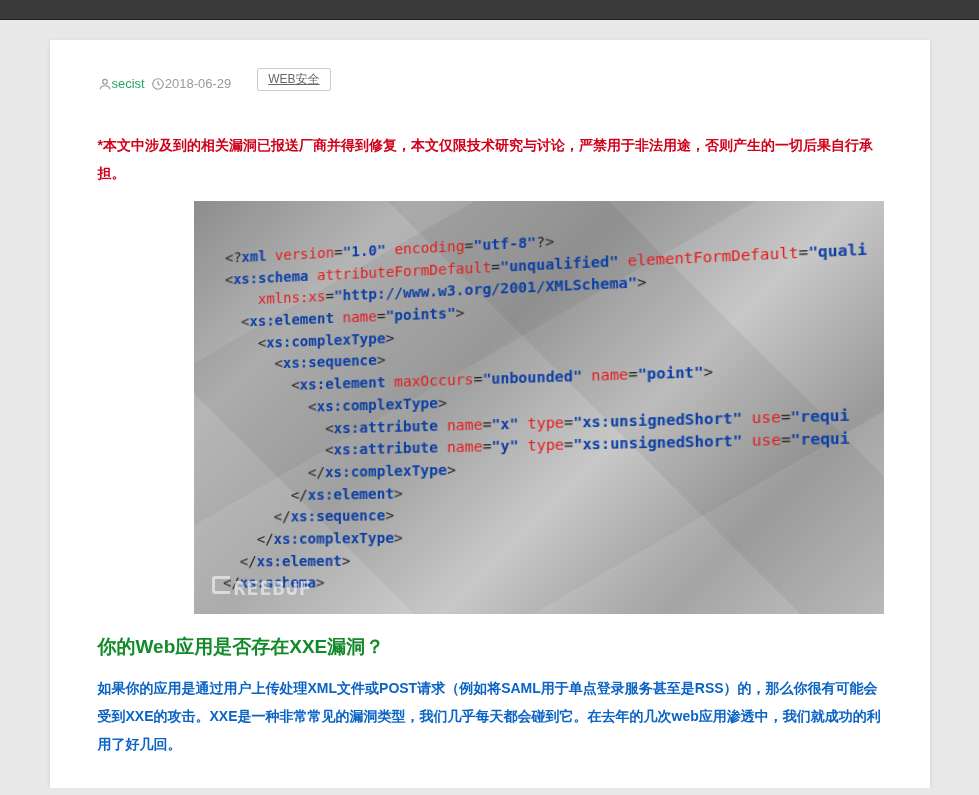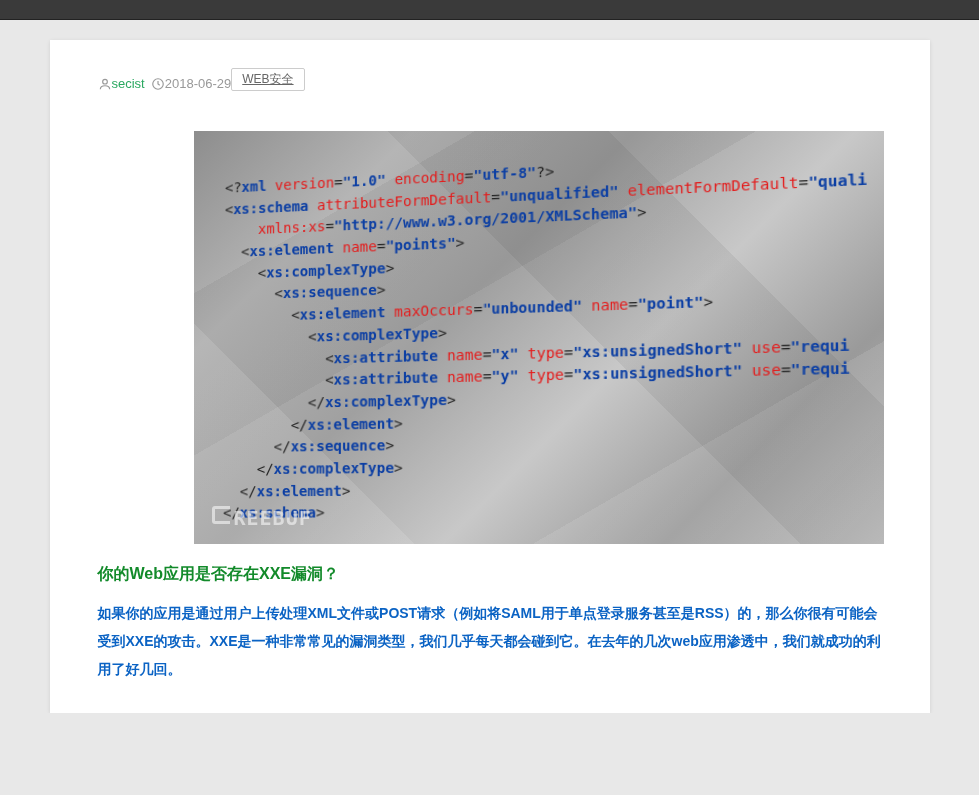--- a/index.html
+++ b/index.html
@@ -38,21 +38,21 @@
   }
   .meta svg { flex-shrink: 0; }
   .author-link { color: #2aa860; text-decoration: none; }
   .highlight-num { color: #2aa860; }
   .tag {
     display: inline-block;
     border: 1px solid #ccc;
     padding: 2px 10px;
     font-size: 12px;
     color: #666;
-    margin-left: 0;
+    margin-left: 26px;
     border-radius: 2px;
     background: #fff;
   }
   .disclaimer {
     color: #d0021b;
     font-weight: bold;
     font-size: 14px;
     line-height: 2;
     margin-bottom: 14px;
   }
@@ -100,21 +100,21 @@
   }
   .watermark .logo {
     width: 18px; height: 18px;
     border: 3px solid rgba(255,255,255,0.55);
     border-right: none;
     border-radius: 3px 0 0 3px;
   }
   .question {
     color: #128a2a;
     font-weight: bold;
-    font-size: 16px;
+    font-size: 19px;
     margin: 20px 0 14px 0;
   }
   .intro {
     color: #0b63c4;
     font-weight: bold;
     font-size: 14px;
     line-height: 2.0;
   }
 </style>
 </head>
@@ -132,20 +132,21 @@
       </svg>
     <a href="#" class="author-link">secist</a>
     <svg width="14" height="14" viewBox="0 0 24 24" fill="none" stroke="#999" stroke-width="2" style="margin-left:6px">
         <circle cx="12" cy="12" r="9"></circle>
         <path d="M12 7v5l3 2"></path>
       </svg>
     <span>2018-06-29</span>
     <a href="#" class="tag">WEB安全</a>
   </div>
 
+  <p class="disclaimer">*本文中涉及到的相关漏洞已报送厂商并得到修复，本文仅限技术研究与讨论，严禁用于非法用途，否则产生的一切后果自行承担。</p>
 
   <div class="code-figure">
     <div class="code-inner" id="code-inner"><div><span class="p">&lt;?</span><span class="t">xml </span><span class="a">version</span><span class="p">=</span><span class="v">"1.0"</span><span class="p"> </span><span class="a">encoding</span><span class="p">=</span><span class="v">"utf-8"</span><span class="p">?&gt;</span></div><div><span class="p">&lt;</span><span class="t">xs:schema </span><span class="a">attributeFormDefault</span><span class="p">=</span><span class="v">"unqualified"</span><span class="p"> </span><span class="a">elementFormDefault</span><span class="p">=</span><span class="v">"quali</span></div><div><span class="p">    </span><span class="a">xmlns:xs</span><span class="p">=</span><span class="v">"http://www.w3.org/2001/XMLSchema"</span><span class="p">&gt;</span></div><div><span class="p">  &lt;</span><span class="t">xs:element </span><span class="a">name</span><span class="p">=</span><span class="v">"points"</span><span class="p">&gt;</span></div><div><span class="p">    &lt;</span><span class="t">xs:complexType</span><span class="p">&gt;</span></div><div><span class="p">      &lt;</span><span class="t">xs:sequence</span><span class="p">&gt;</span></div><div><span class="p">        &lt;</span><span class="t">xs:element </span><span class="a">maxOccurs</span><span class="p">=</span><span class="v">"unbounded"</span><span class="p"> </span><span class="a">name</span><span class="p">=</span><span class="v">"point"</span><span class="p">&gt;</span></div><div><span class="p">          &lt;</span><span class="t">xs:complexType</span><span class="p">&gt;</span></div><div><span class="p">            &lt;</span><span class="t">xs:attribute </span><span class="a">name</span><span class="p">=</span><span class="v">"x"</span><span class="p"> </span><span class="a">type</span><span class="p">=</span><span class="v">"xs:unsignedShort"</span><span class="p"> </span><span class="a">use</span><span class="p">=</span><span class="v">"requi</span></div><div><span class="p">            &lt;</span><span class="t">xs:attribute </span><span class="a">name</span><span class="p">=</span><span class="v">"y"</span><span class="p"> </span><span class="a">type</span><span class="p">=</span><span class="v">"xs:unsignedShort"</span><span class="p"> </span><span class="a">use</span><span class="p">=</span><span class="v">"requi</span></div><div><span class="p">          &lt;/</span><span class="t">xs:complexType</span><span class="p">&gt;</span></div><div><span class="p">        &lt;/</span><span class="t">xs:element</span><span class="p">&gt;</span></div><div><span class="p">      &lt;/</span><span class="t">xs:sequence</span><span class="p">&gt;</span></div><div><span class="p">    &lt;/</span><span class="t">xs:complexType</span><span class="p">&gt;</span></div><div><span class="p">  &lt;/</span><span class="t">xs:element</span><span class="p">&gt;</span></div><div><span class="p">&lt;/</span><span class="t">xs:schema</span><span class="p">&gt;</span></div></div>
     <div class="watermark">
       <span class="logo"></span>
       <span>REEBUF</span>
     </div>
   </div>
 
   <p class="question">你的Web应用是否存在XXE漏洞？</p>

